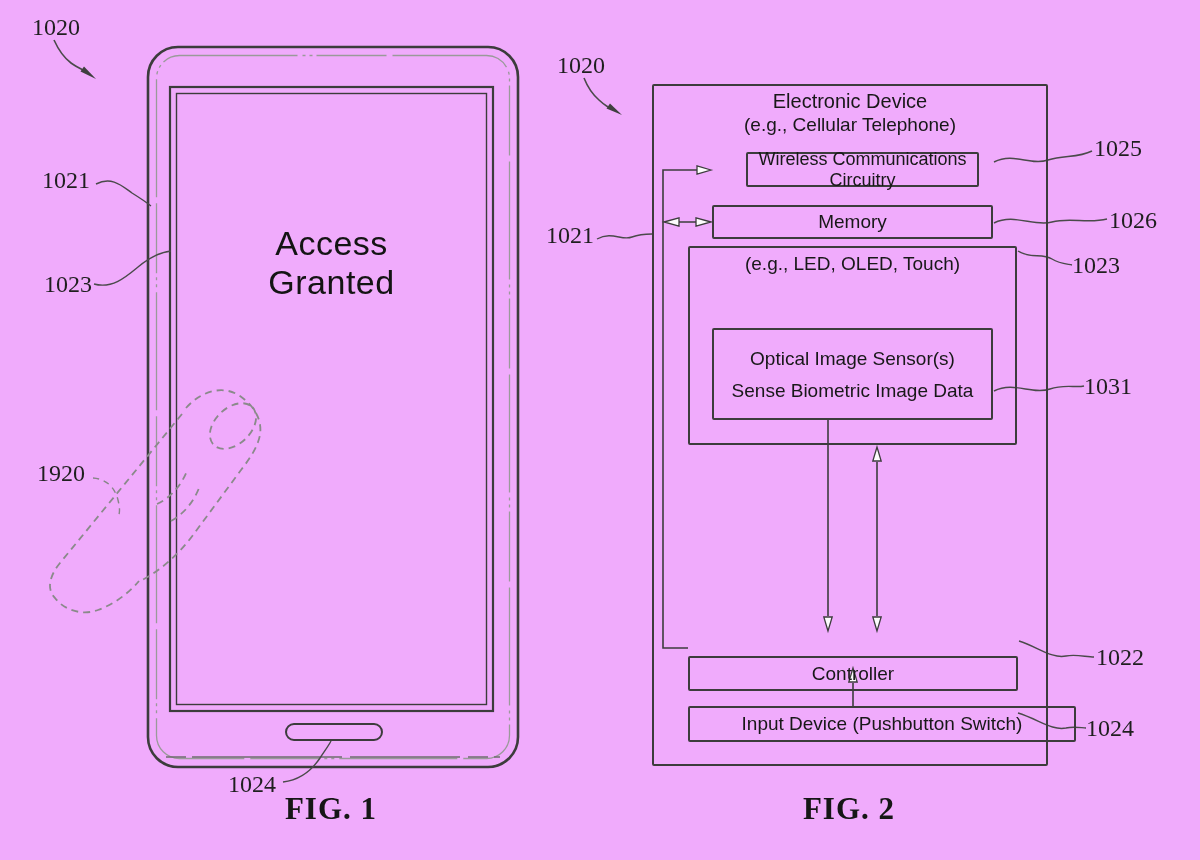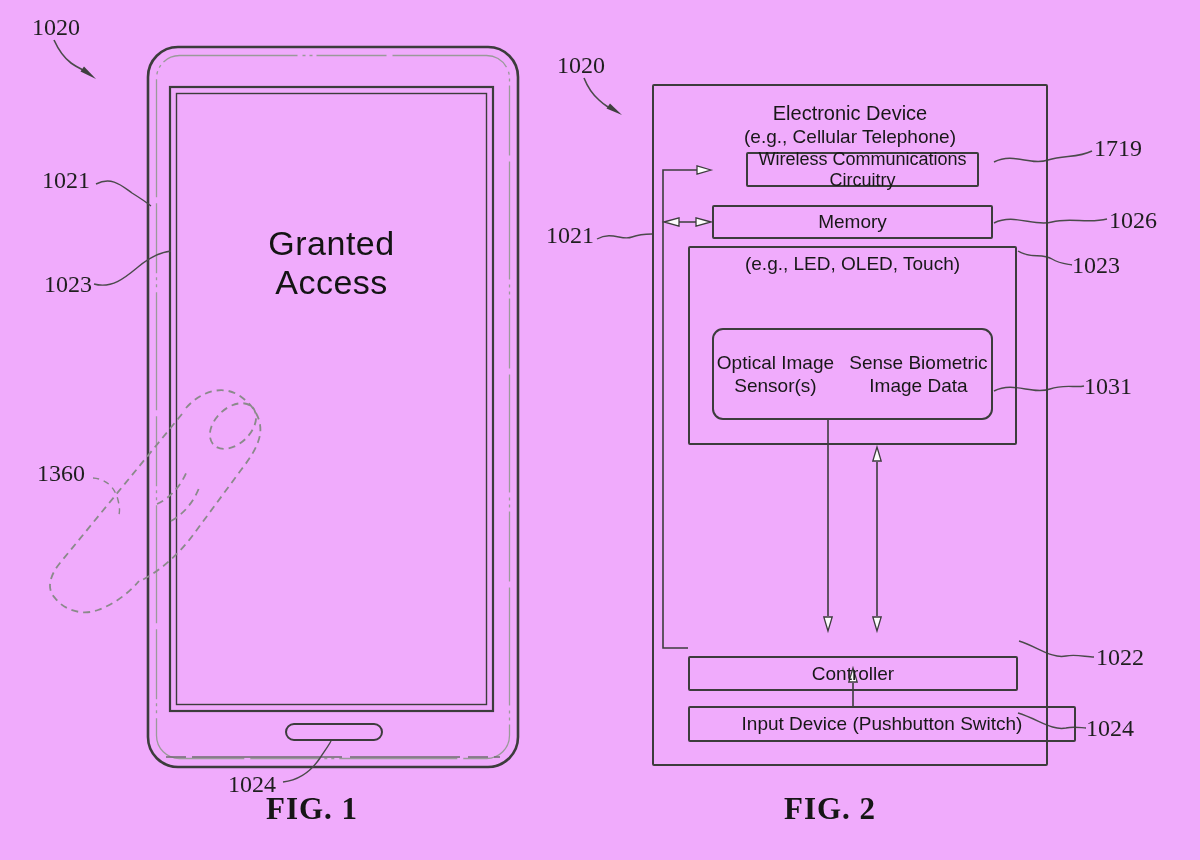--- a/index.html
+++ b/index.html
@@ -2,31 +2,31 @@
 <html><head>
 <meta charset="utf-8">
 <style>
   html,body{margin:0;padding:0;background:#fff;}
   .canvas{position:relative;width:1200px;height:860px;background:#f0abfc;overflow:hidden;
           font-family:"Liberation Sans",sans-serif;}
   svg.art{position:absolute;left:0;top:0;z-index:1;}
   .ref{position:absolute;z-index:3;font-family:"Liberation Serif",serif;font-size:24px;
        color:#1f1f1f;white-space:nowrap;line-height:1;}
   .fig-caption{position:absolute;z-index:3;font-family:"Liberation Serif",serif;font-weight:bold;
-       font-size:31px;color:#161616;width:130px;letter-spacing:1px;line-height:1;}
+       font-size:31px;color:#161616;width:130px;text-align:center;letter-spacing:1px;line-height:1;}
   .box{position:absolute;z-index:2;border:2px solid #3c3c3c;box-sizing:border-box;
        display:flex;align-items:center;justify-content:center;text-align:center;
        color:#181818;background:transparent;border-radius:2px;}
   .outerbox{position:absolute;z-index:2;border:2px solid #3c3c3c;box-sizing:border-box;border-radius:2px;}
   .devtitle{position:absolute;z-index:3;text-align:center;color:#181818;}
-  .devtitle .l1{font-size:20px;line-height:23px;margin-top:12px;}
+  .devtitle .l1{font-size:20px;line-height:23px;}
   .devtitle .l2{font-size:19px;line-height:23px;}
   .screen-text{position:absolute;z-index:3;text-align:center;color:#141414;
        font-size:34px;line-height:39px;letter-spacing:0.5px;}
-  .two-line{border-radius:11px;}
+  .two-line{flex-direction:column;}
 </style>
 </head>
 <body>
 
 <div class="canvas">
 
   <svg class="art" width="1200" height="860" viewBox="0 0 1200 860">
 
     <g fill="none" stroke="#3c3c3c">
 
@@ -93,26 +93,26 @@
       <path d="M1018 713 C1038 719 1052 731 1066 728 C1074 726 1082 728 1086 728"></path>
 
       <path d="M584 78 C588 88 592 94 599 100 C602 103 605 105 608 107" stroke-width="1.6"></path>
       <polygon points="622,115 606.5,108.5 610,103.5" fill="#3f3f3f" stroke="none"></polygon>
     </g>
   </svg>
 
   <div class="ref" style="left:32px;top:15px">1020</div>
   <div class="ref" style="left:42px;top:168px">1021</div>
   <div class="ref" style="left:44px;top:272px">1023</div>
-  <div class="ref" style="left:37px;top:461px">1360</div>
+  <div class="ref" style="left:37px;top:461px">1920</div>
   <div class="ref" style="left:228px;top:772px">1024</div>
 
   <div class="screen-text" style="left:170px;top:224px;width:323px">
+    <div>Access</div>
     <div>Granted</div>
-    <div>Access</div>
   </div>
 
   <div class="fig-caption" style="left:266px;top:793px">FIG. 1</div>
 
   <div class="outerbox" style="left:652px;top:84px;width:396px;height:682px"></div>
 
   <div class="devtitle" style="left:652px;top:90px;width:396px">
     <div class="l1">Electronic Device</div>
     <div class="l2">(e.g., Cellular Telephone)</div>
   </div>
@@ -138,21 +138,21 @@
   <div class="box" style="left:688px;top:656px;width:330px;height:35px;font-size:19px">
     <span>Controller</span>
   </div>
 
   <div class="box" style="left:688px;top:706px;width:388px;height:36px;font-size:19px">
     <span>Input Device (Pushbutton Switch)</span>
   </div>
 
   <div class="ref" style="left:557px;top:53px">1020</div>
   <div class="ref" style="left:546px;top:223px">1021</div>
-  <div class="ref" style="left:1094px;top:136px">1719</div>
+  <div class="ref" style="left:1094px;top:136px">1025</div>
   <div class="ref" style="left:1109px;top:208px">1026</div>
   <div class="ref" style="left:1072px;top:253px">1023</div>
   <div class="ref" style="left:1084px;top:374px">1031</div>
   <div class="ref" style="left:1096px;top:645px">1022</div>
   <div class="ref" style="left:1086px;top:716px">1024</div>
 
   <div class="fig-caption" style="left:784px;top:793px">FIG. 2</div>
 
 </div>
 

